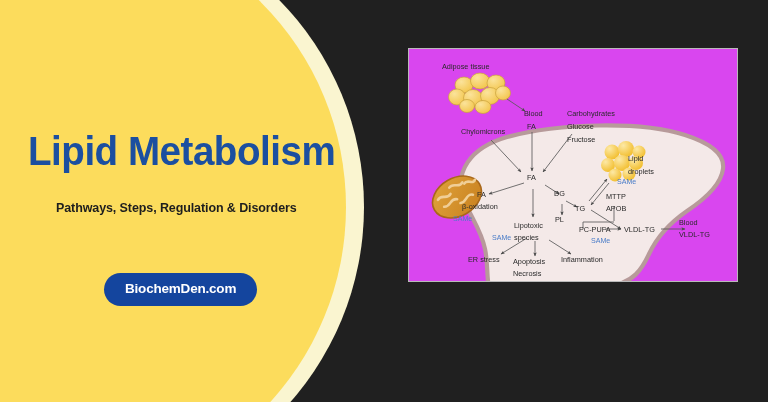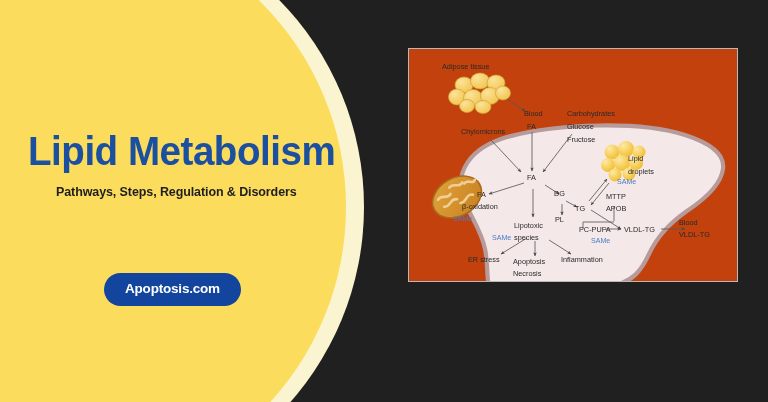--- a/index.html
+++ b/index.html
@@ -36,40 +36,40 @@
     font-weight:bold;
     font-size:41px;
     letter-spacing:-0.5px;
     color:#1B4FA0;
     line-height:1;
     transform:scaleX(0.94);
     transform-origin:left center;
     white-space:nowrap;
   }
   .subtitle{
-    position:absolute;left:56px;top:185px;width:280px;
+    position:absolute;left:56px;top:201px;width:280px;
     font-size:12.5px;font-weight:bold;color:#1E1E1E;
     letter-spacing:-0.1px;white-space:nowrap;
   }
   .cta{
     position:absolute;left:104px;top:273px;
     background:#14459E;color:#ffffff;
     border:none;border-radius:20px;
     padding:9px 21px 10px 21px;
     font-size:13.5px;font-weight:bold;
     font-family:"Liberation Sans",sans-serif;
     cursor:pointer;
     letter-spacing:-0.2px;
     line-height:1;
   }
 
   
   .card{
     position:absolute;left:408px;top:48px;width:330px;height:234px;
-    background:#c2410c;
+    background:#d946ef;
     border:1px solid #b9b9b9;
     box-sizing:border-box;
     overflow:hidden;
   }
   .card svg{display:block;}
   .lbl{
     font-family:"Liberation Sans",sans-serif;
     font-size:7.3px;
     fill:#2a2a2a;
   }
@@ -83,21 +83,21 @@
 <body>
 
 <div id="stage">
 
   <div class="circle-ring"></div>
   <div class="circle-fill"></div>
 
   <div class="left-content">
     <div class="title">Lipid Metabolism</div>
     <div class="subtitle">Pathways, Steps, Regulation &amp; Disorders</div>
-    <button class="cta">Apoptosis.com</button>
+    <button class="cta">BiochemDen.com</button>
   </div>
 
   <div class="card">
     <svg width="328" height="296" viewBox="0 0 328 296" xmlns="http://www.w3.org/2000/svg">
       <defs>
         <marker id="ah" markerWidth="5" markerHeight="5" refX="4.2" refY="2" orient="auto">
           <path d="M0,0 L4.6,2 L0,4 L1.1,2 z" fill="#4a4a4a"></path>
         </marker>
         <radialGradient id="fatg" cx="35%" cy="30%" r="75%">
           <stop offset="0%" stop-color="#FBE39B"></stop>

